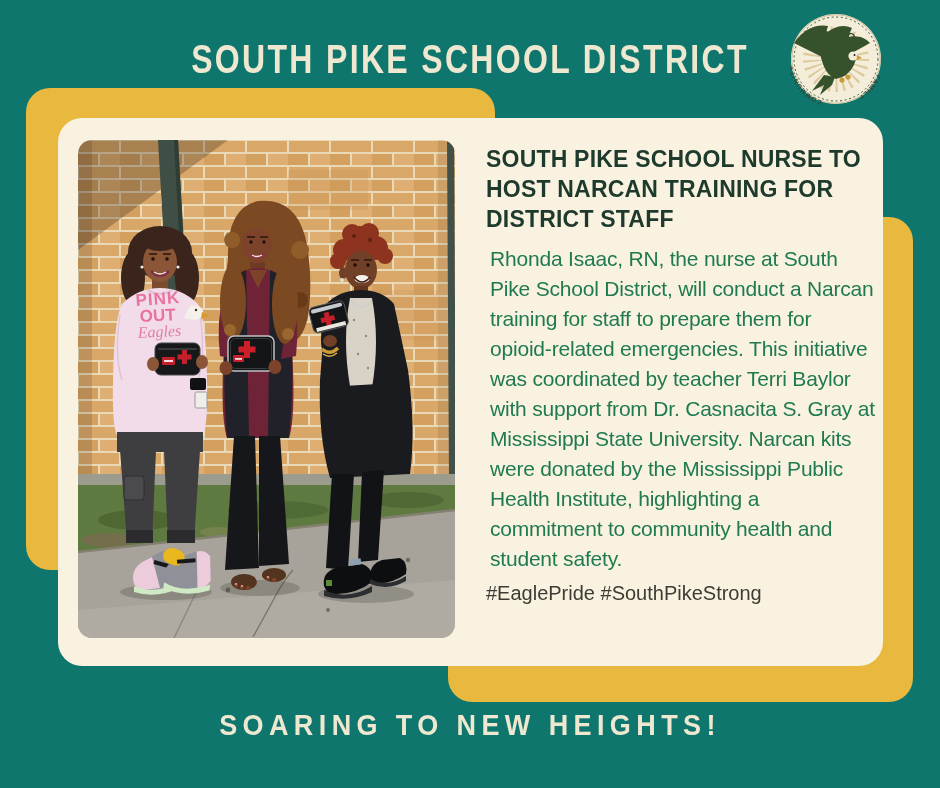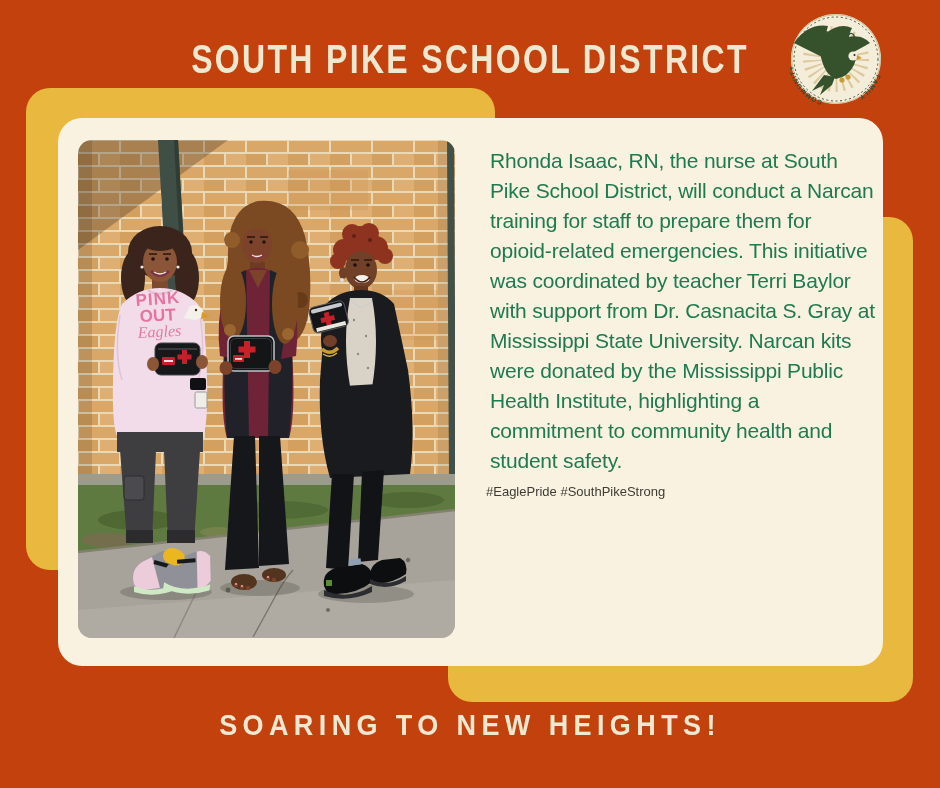--- a/index.html
+++ b/index.html
@@ -1,16 +1,16 @@
 <!DOCTYPE html>
 <html><head>
 <meta charset="utf-8">
 <style>
   html,body{margin:0;padding:0;background:#18291f;}
-  #canvas{position:relative;width:940px;height:788px;background:#c2410c;overflow:hidden;
+  #canvas{position:relative;width:940px;height:788px;background:#0f766e;overflow:hidden;
           font-family:"Liberation Sans",sans-serif;}
 
   
   .banner-title{position:absolute;left:0;right:0;top:32px;height:54px;text-align:center;
     color:#efe8d1;font-size:41px;font-weight:bold;letter-spacing:3px;white-space:nowrap;
     transform:scaleX(.78);line-height:54px;}
   .seal{position:absolute;left:790px;top:13px;width:92px;height:92px;}
 
   
   .accent{position:absolute;background:#e9b83f;border-radius:24px;}
@@ -18,21 +18,21 @@
   .accent-br{left:448px;top:217px;width:465px;height:485px;}
 
   
   .card{position:absolute;left:58px;top:118px;width:825px;height:548px;background:#f9f2e0;border-radius:24px;}
   .photo-wrap{position:absolute;left:20px;top:22px;width:377px;height:498px;border-radius:14px;overflow:hidden;}
   .photo-wrap svg{display:block;}
 
   .text-col{position:absolute;left:428px;top:24px;width:394px;}
   .heading{margin:2px 0 10px 0;font-size:23px;line-height:30px;font-weight:bold;color:#1d3a2c;letter-spacing:.2px;}
   .body-text{margin:4px;font-size:21px;line-height:30px;color:#1f7a50;letter-spacing:-.2px;}
-  .hashtags{margin:8px 0 0 0;font-size:13px;color:#3c3c34;}
+  .hashtags{margin:8px 0 0 0;font-size:20px;color:#3c3c34;}
 
   
   .footer-tagline{position:absolute;left:0;right:0;top:702px;height:46px;text-align:center;
     color:#efe8d1;font-size:30px;font-weight:bold;letter-spacing:6px;white-space:nowrap;
     transform:scaleX(.9);line-height:46px;}
 </style>
 </head>
 <body>
 
 <div id="canvas">
@@ -286,19 +286,20 @@
             <circle cx="164" cy="446" r="1" fill="#eba6b4"></circle>
           <ellipse cx="196" cy="435" rx="12" ry="7" fill="#53351f"></ellipse>
           <circle cx="190" cy="438" r="2.2" fill="#7c432a"></circle>
             <circle cx="196" cy="440" r="2.2" fill="#7c432a"></circle>
           <circle cx="190" cy="437" r="1" fill="#eba6b4"></circle>
         </g>
       </svg>
     </div>
 
     <div class="text-col">
+      <h1 class="heading">SOUTH PIKE SCHOOL NURSE TO HOST NARCAN TRAINING FOR DISTRICT STAFF</h1>
       <p class="body-text">Rhonda Isaac, RN, the nurse at South Pike School District, will conduct a Narcan training for staff to prepare them for opioid-related emergencies. This initiative was coordinated by teacher Terri Baylor with support from Dr. Casnacita S. Gray at Mississippi State University. Narcan kits were donated by the Mississippi Public Health Institute, highlighting a commitment to community health and student safety.</p>
       <p class="hashtags">#EaglePride #SouthPikeStrong</p>
     </div>
   </div>
 
   <div class="footer-tagline">SOARING TO NEW HEIGHTS!</div>
 </div>
 
 </body></html>

